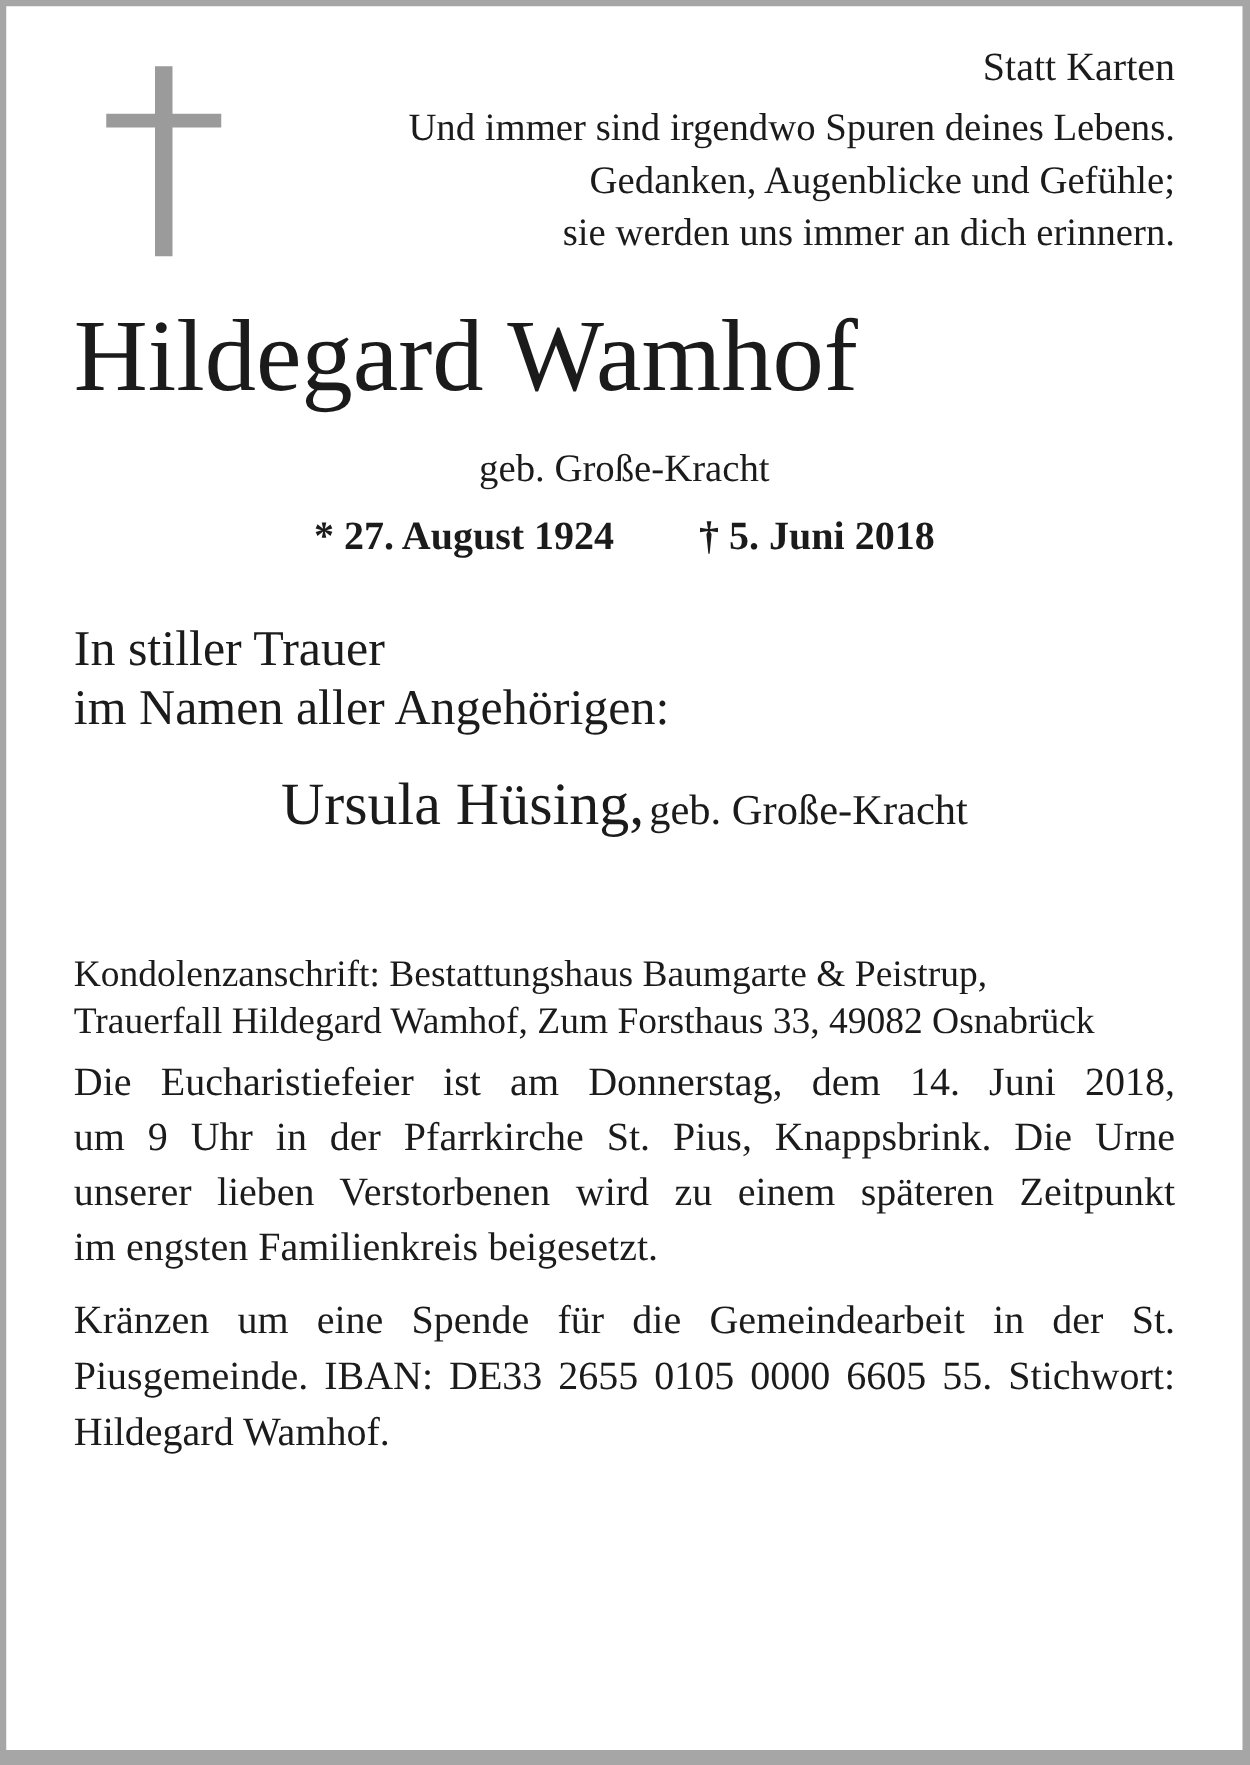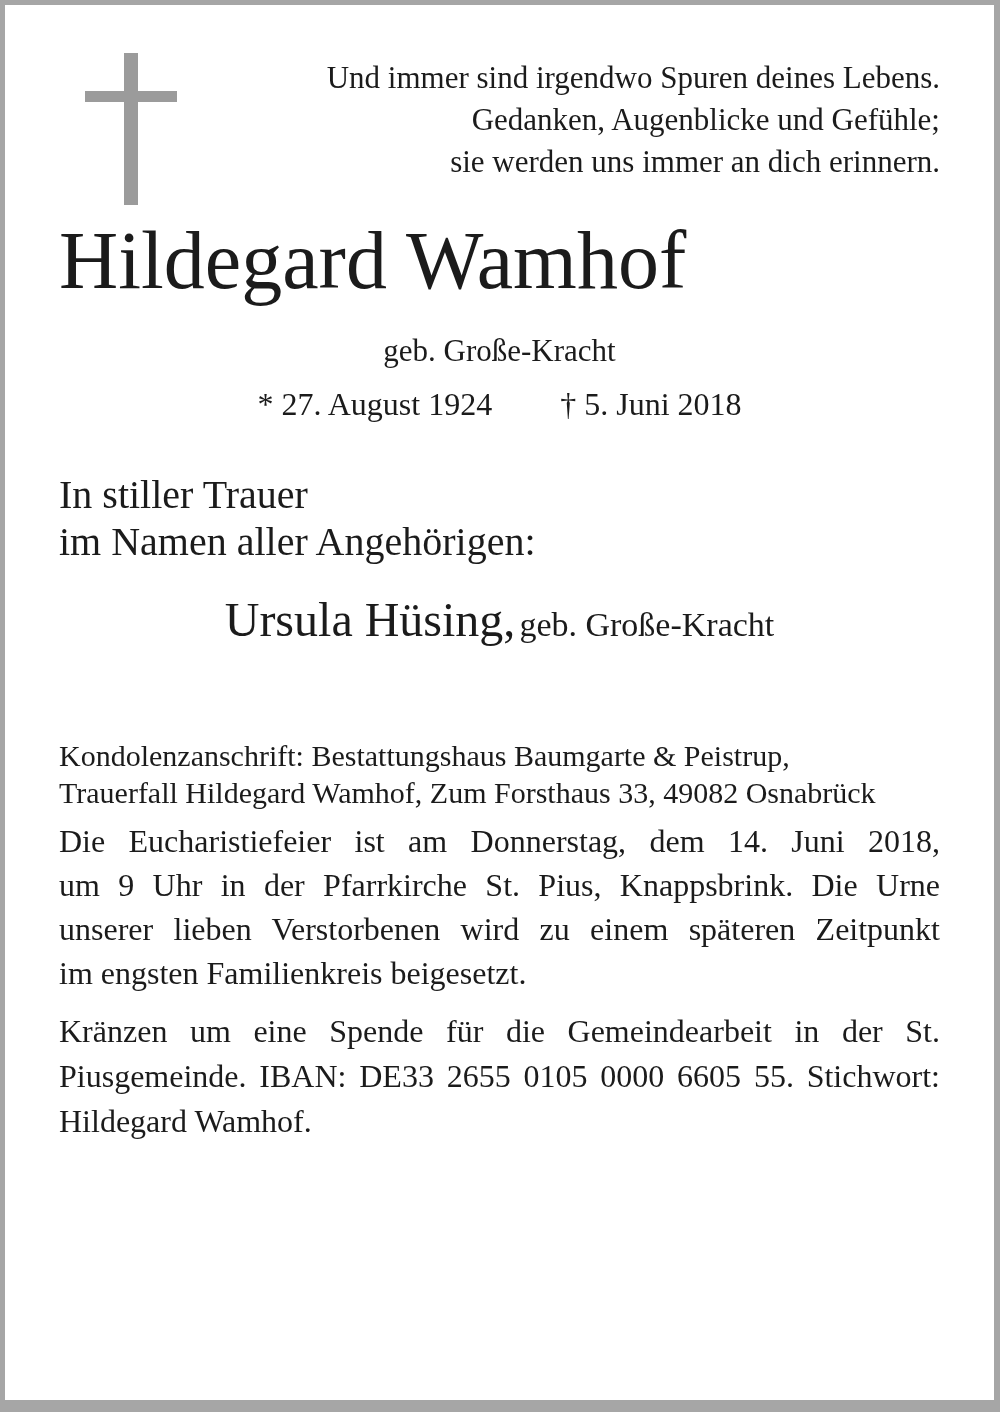--- a/index.html
+++ b/index.html
@@ -34,21 +34,21 @@
   }
   .cross .h {
     position: absolute;
     left: 0; top: 38px;
     width: 92px; height: 11px;
     background: var(--cross, #9b9b9b);
   }
 
   .right-col { text-align: right; }
   .statt { font-size: 32px; line-height: 40px; }
-  .poem { margin-top: 24px; }
+  .poem { margin-top: 8px; }
   .poem div { font-size: 31px; line-height: 42px; }
 
   .para { font-size: 32px; }
   .para .jline {
     text-align: justify;
     text-align-last: justify;
     text-justify: inter-word;
     line-height: 45px;
   }
   .para .jlast { text-align: left; line-height: 45px; }
@@ -66,20 +66,21 @@
     margin-top: 22px;
     text-align: center;
     font-size: 31px;
     line-height: 40px;
   }
   .dates {
     margin-top: 12px;
     text-align: center;
     font-size: 32px;
     line-height: 42px;
+    font-weight: bold;
   }
   .dates .birth { margin-right: 68px; }
 
   .mourning { margin-top: 46px; font-size: 40px; line-height: 47px; }
 
   .mourner {
     margin-top: 24px;
     text-align: center;
     white-space: nowrap;
   }
@@ -98,20 +99,21 @@
 <body>
 
 <div class="page" style="--bg: #ffffff; --border: #a6a6a6; --text: #1b1b1b; --cross: #9b9b9b;">
 
   <div class="cross">
     <div class="v"></div>
     <div class="h"></div>
   </div>
 
   <div class="right-col">
+    <div class="statt">Statt Karten</div>
     <div class="poem">
       <div>Und immer sind irgendwo Spuren deines Lebens.</div>
       <div>Gedanken, Augenblicke und Gefühle;</div>
       <div>sie werden uns immer an dich erinnern.</div>
     </div>
   </div>
 
 
   <div class="name">Hildegard Wamhof</div>
   <div class="maiden">geb. Große-Kracht</div>

